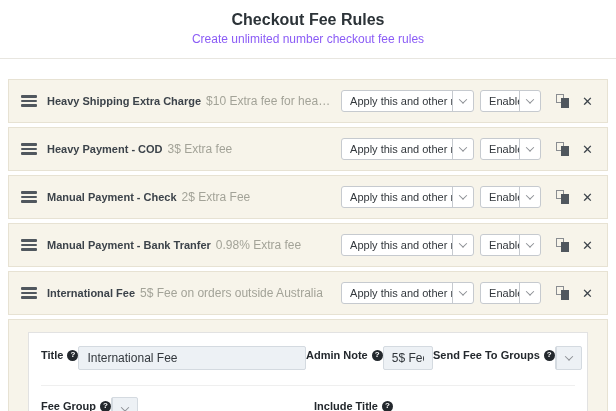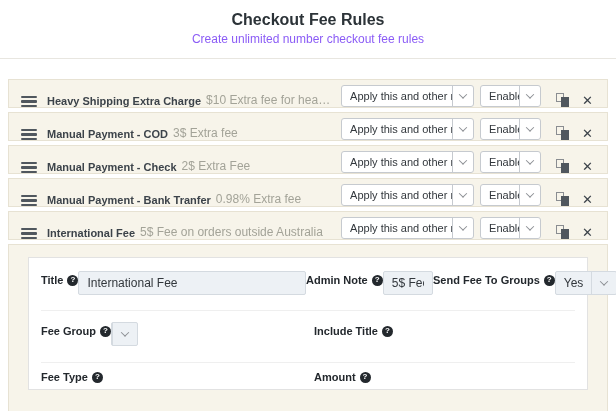--- a/index.html
+++ b/index.html
@@ -7,21 +7,21 @@
               font-family:"Liberation Sans", sans-serif; }
 
   
   .hdr { text-align:center; padding-top:13px; }
   .hdr-title { font-size:16px; font-weight:700; color:#2c3338; line-height:14px; }
   .hdr-sub   { font-size:12px; color:#8b5cf6; line-height:14px; margin-top:5px; }
   .top-divider { border:none; border-top:1px solid #e8e6e0; margin-top:12px; }
 
   
   .rules { margin:20px 8px 0; }
-  .rule-row { display:flex; align-items:flex-end; height:29px; background:#f7f4ea;
+  .rule-row { display:flex; align-items:center; height:44px; background:#f7f4ea;
               border:1px solid #e7e2d3; margin-bottom:4px; padding:0 14px 0 12px; }
   .drag { width:16px; display:flex; flex-direction:column; gap:2px; cursor:move; flex-shrink:0; }
   .drag i { display:block; height:2.5px; background:#50575e; border-radius:1px; }
   .rule-name { font-size:11px; font-weight:700; color:#3c434a; margin-left:10px; white-space:nowrap; }
   .rule-note { font-size:12px; color:#a3a398; margin-left:5px; white-space:nowrap;
                overflow:hidden; text-overflow:ellipsis; flex:1; }
 
   .wsel { display:flex; align-items:stretch; background:#fff; border:1px solid #c6cacf;
           border-radius:3px; height:22px; flex-shrink:0; cursor:pointer; }
   .wsel .txt { font-size:11px; color:#32373c; padding:0 8px; display:flex; align-items:center;
@@ -103,21 +103,21 @@
       </span>
     <span class="icon-close">✕</span>
   </div>
 
   <div class="rule-row">
     <span class="drag">
         <i></i>
         <i></i>
         <i></i>
       </span>
-    <span class="rule-name">Manual Payment - COD</span>
+    <span class="rule-name">Heavy Payment - COD</span>
     <span class="rule-note">3$ Extra fee</span>
     <span class="wsel sel-apply">
       <span class="txt">Apply this and other rules</span>
       <span class="arrow">
           <i class="chev"></i>
         </span>
     </span>
     <span class="wsel sel-status">
       <span class="txt">Enable</span>
       <span class="arrow">
@@ -228,58 +228,57 @@
       <div class="fcol col-b">
         <div class="flabel">
           <span>Admin Note</span>
           <span class="help">?</span>
         </div>
         <input class="finput" value="5$ Fee on orders outside Aus" style="">
       </div>
       <div class="fcol col-c">
         <div class="flabel">
           <span>Send Fee To Groups</span>
-          <span class="help">?</span>
-        </div>
-        <div class="fsel">
-          <span class="txt">Yes</span>
-          <span class="arrow">
-              <i class="chev"></i>
-            </span>
-        </div>
-      </div>
-    </div>
-
-    <hr class="card-divider1">
-
-    <div class="frow">
-      <div class="fcol col-a">
-        <div class="flabel">
-          <span>Fee Group</span>
           <span class="help">?</span>
         </div>
         <div class="fsel">
           <span class="arrow">
               <i class="chev"></i>
             </span>
         </div>
       </div>
-      <div class="fcol col-d">
-        <div class="flabel">
-          <span>Include Title</span>
-          <span class="help">?</span>
-        </div>
-      </div>
     </div>
 
-    <hr class="card-divider2">
+    <hr class="card-divider1">
 
     <div class="frow">
       <div class="fcol col-a">
         <div class="flabel">
+          <span>Fee Group</span>
+          <span class="help">?</span>
+        </div>
+        <div class="fsel">
+          <span class="arrow">
+              <i class="chev"></i>
+            </span>
+        </div>
+      </div>
+      <div class="fcol col-d">
+        <div class="flabel">
+          <span>Include Title</span>
+          <span class="help">?</span>
+        </div>
+      </div>
+    </div>
+
+    <hr class="card-divider2">
+
+    <div class="frow">
+      <div class="fcol col-a">
+        <div class="flabel">
           <span>Fee Type</span>
           <span class="help">?</span>
         </div>
       </div>
       <div class="fcol col-d">
         <div class="flabel">
           <span>Amount</span>
           <span class="help">?</span>
         </div>
       </div>

